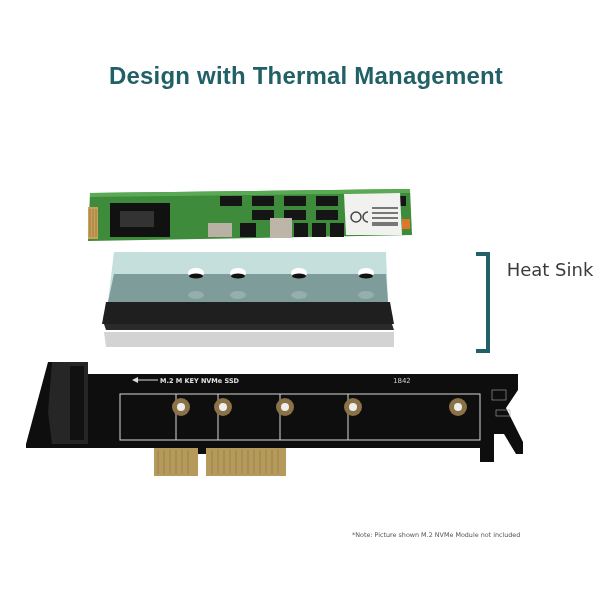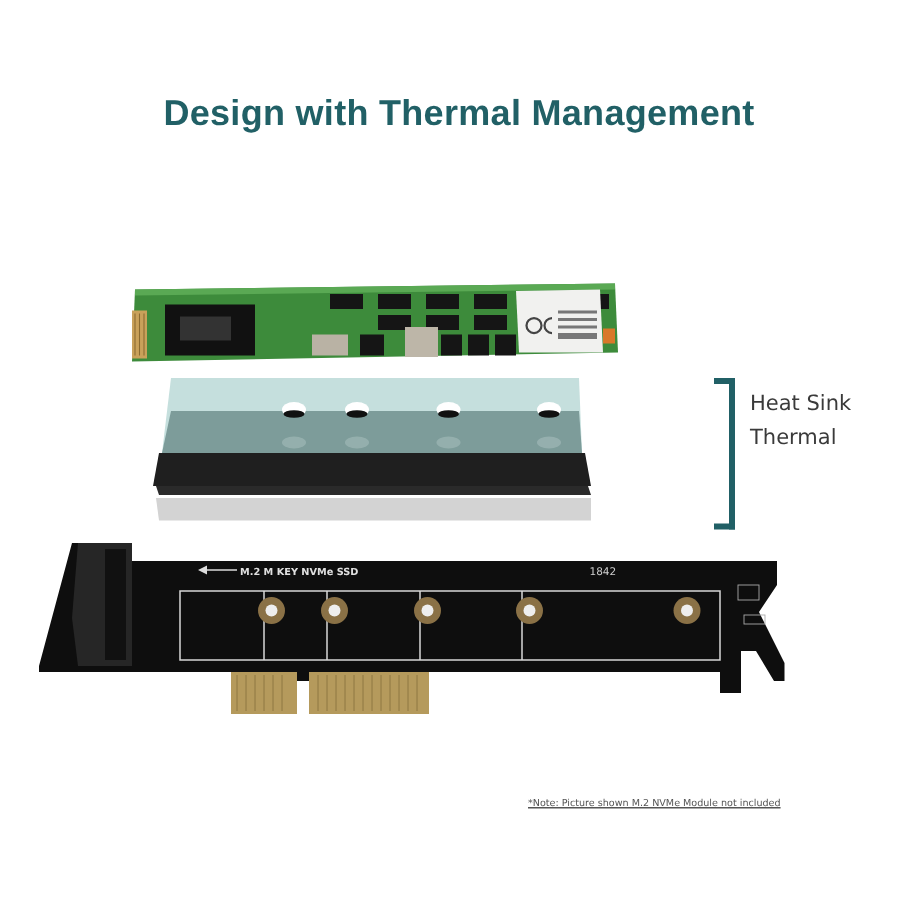--- a/index.html
+++ b/index.html
@@ -7,31 +7,30 @@
       width: 600px; height: 600px; background: #ffffff; position: relative; overflow: hidden;
       font-family: "DejaVu Sans", sans-serif;
     }
     .title {
       position: absolute; left: 0; top: 62px; width: 524px; text-align: center;
       font-family: "Liberation Sans", sans-serif; font-weight: bold; font-size: 24px;
       color: #216066; letter-spacing: 0.2px; margin-left: 44px;
     }
     .abs { position: absolute; }
     .side-label {
-      position: absolute; left: 500px; top: 258px; width: 100px; text-align: left;
-      font-family: "DejaVu Sans", sans-serif; font-size: 14px; line-height: 23px; color: #3a3a3a;
+      position: absolute; left: 500px; top: 258px; width: 100px; text-align: center;
+      font-family: "DejaVu Sans", sans-serif; font-size: 18px; line-height: 23px; color: #3a3a3a;
     }
     .bracket {
       position: absolute; left: 476px; top: 252px; width: 14px; height: 101px;
       border: 4px solid #216066; border-left: none; box-sizing: border-box;
     }
     .note {
       position: absolute; left: 352px; top: 531px; font-size: 6.4px; color: #555;
       font-family: "DejaVu Sans", sans-serif;
-      text-decoration: underline;
     }
     svg text { font-family: "DejaVu Sans", sans-serif; }
   </style>
 </head>
 <body>
 
 <div class="title">Design with Thermal Management</div>
 
 <svg class="abs" style="left:84px;top:185px" width="330" height="60" viewBox="0 0 330 60">
   <polygon points="6,8 326,4 328,50 4,56" fill="#3d8b3b"></polygon>
@@ -101,21 +100,20 @@
     <ellipse cx="96" cy="43" rx="8" ry="4"></ellipse>
       <ellipse cx="138" cy="43" rx="8" ry="4"></ellipse>
     <ellipse cx="199" cy="43" rx="8" ry="4"></ellipse>
       <ellipse cx="266" cy="43" rx="8" ry="4"></ellipse>
   </g>
 </svg>
 
 <div class="bracket"></div>
 <div class="side-label">
   <div>Heat Sink</div>
-  <div>Thermal</div>
 </div>
 
 <svg class="abs" style="left:18px;top:352px" width="520" height="130" viewBox="0 0 520 130">
 
   <path d="M8 92 L30 10 L42 10 L42 22 L500 22 L500 38 L488 56 L505 90 L505 102 L498 102 L486 82 L476 82 L476 110 L462 110 L462 96 L265 96 L265 102 L140 102 L140 96 L8 96 Z" fill="#0e0e0e"></path>
 
   <polygon points="34,10 70,10 70,92 34,92 30,60" fill="#262626"></polygon>
   <rect x="52" y="14" width="14" height="74" fill="#111"></rect>
 
   <rect x="102" y="42" width="360" height="46" fill="none" stroke="#d8d8d8" stroke-width="1"></rect>

